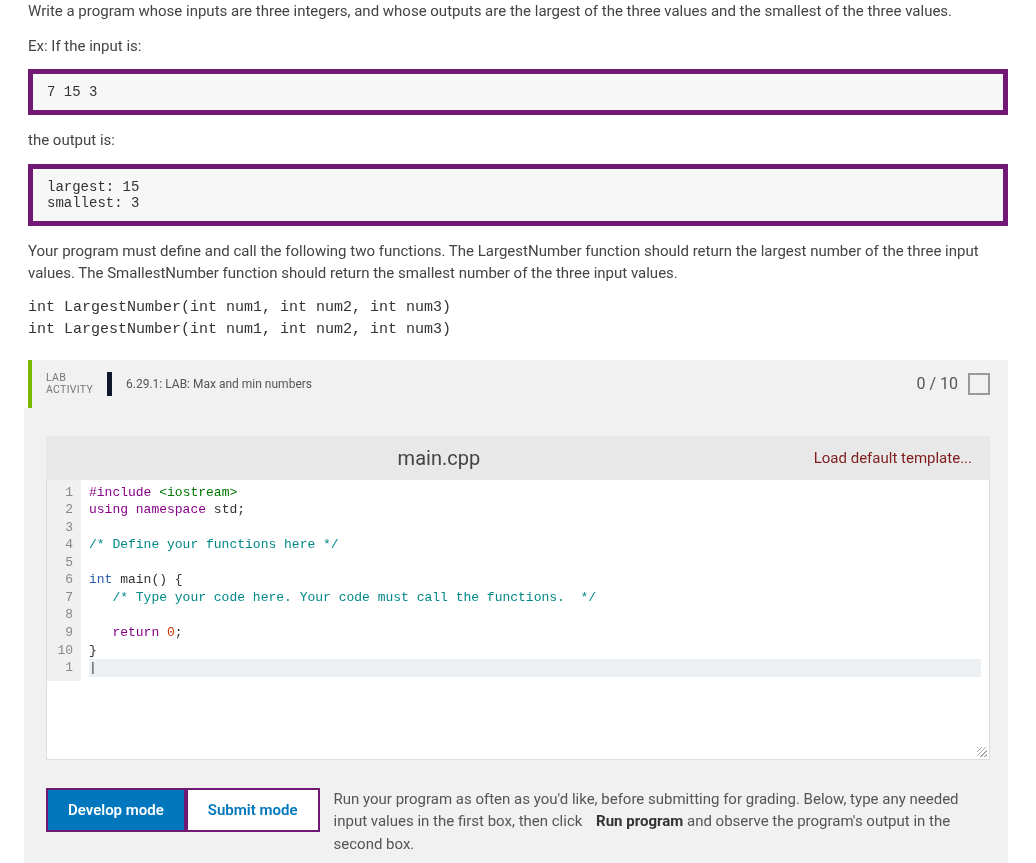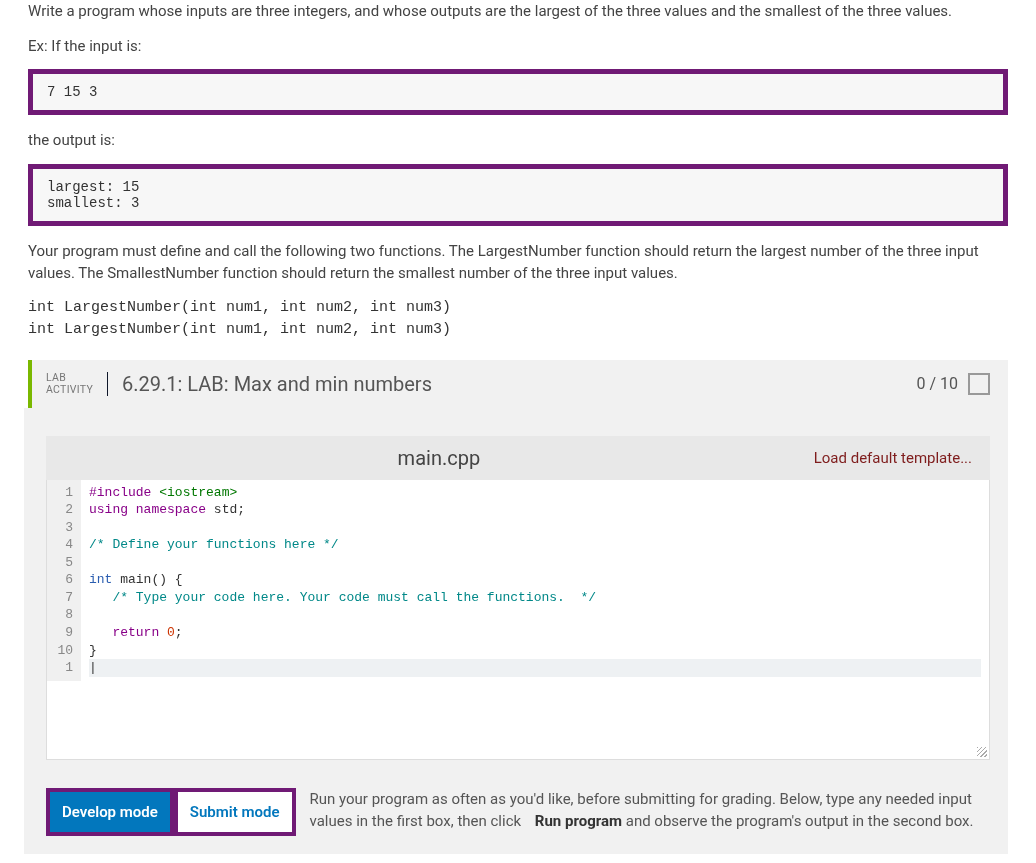--- a/index.html
+++ b/index.html
@@ -37,26 +37,26 @@
     }
     .lab-header {
       display: flex;
       align-items: center;
       padding: 12px 18px 12px 14px;
     }
     .lab-badge {
       font-size: 10.5px;
       color: #777;
       line-height: 1.15;
-      border-right: 1px solid #0f172a;
+      border-right: 5px solid #0f172a;
       padding-right: 14px;
       margin-right: 14px;
       letter-spacing: 0.3px;
     }
-    .lab-title { font-size: 20px; color: #555; flex: 1; }
+    .lab-title { font-size: 12px; color: #555; flex: 1; }
     .lab-score { font-size: 16px; color: #555; margin-right: 10px; }
     .square-icon {
       width: 22px; height: 22px;
       border: 2px solid #999;
       display: inline-block;
       vertical-align: middle;
     }
     .lab-body { padding: 28px 18px 18px 18px; background: #f1f1f1; border-left: none; margin-left:-4px; padding-left:22px;}
     .filename-bar {
       display: flex;
@@ -101,22 +101,22 @@
     .resize-handle {
       position:absolute; right:2px; bottom:2px;
       width:10px; height:10px;
       background: repeating-linear-gradient(135deg,#aaa,#aaa 1px,transparent 1px,transparent 3px);
     }
     .mode-row { display:flex; align-items:flex-start; margin-top:28px; gap:14px; }
     .mode-btns { display:flex; }
     .btn {
       font-size: 15px;
       font-weight: 600;
-      padding: 11px 12px;
-      border: 4px solid #701a75;
+      padding: 11px 20px;
+      border: 2px solid #701a75;
       cursor: pointer;
     }
     .btn-primary { background: #0277bd; color: #fff; }
     .btn-secondary { background: #fff; color: #0277bd; }
     .mode-desc { color: #555; font-size: 15px; line-height: 1.5; flex:1; }
     .mode-desc b { font-weight: 700; color:#333;margin-left:10px; }
   </style>
 </head>
 <body>
 

